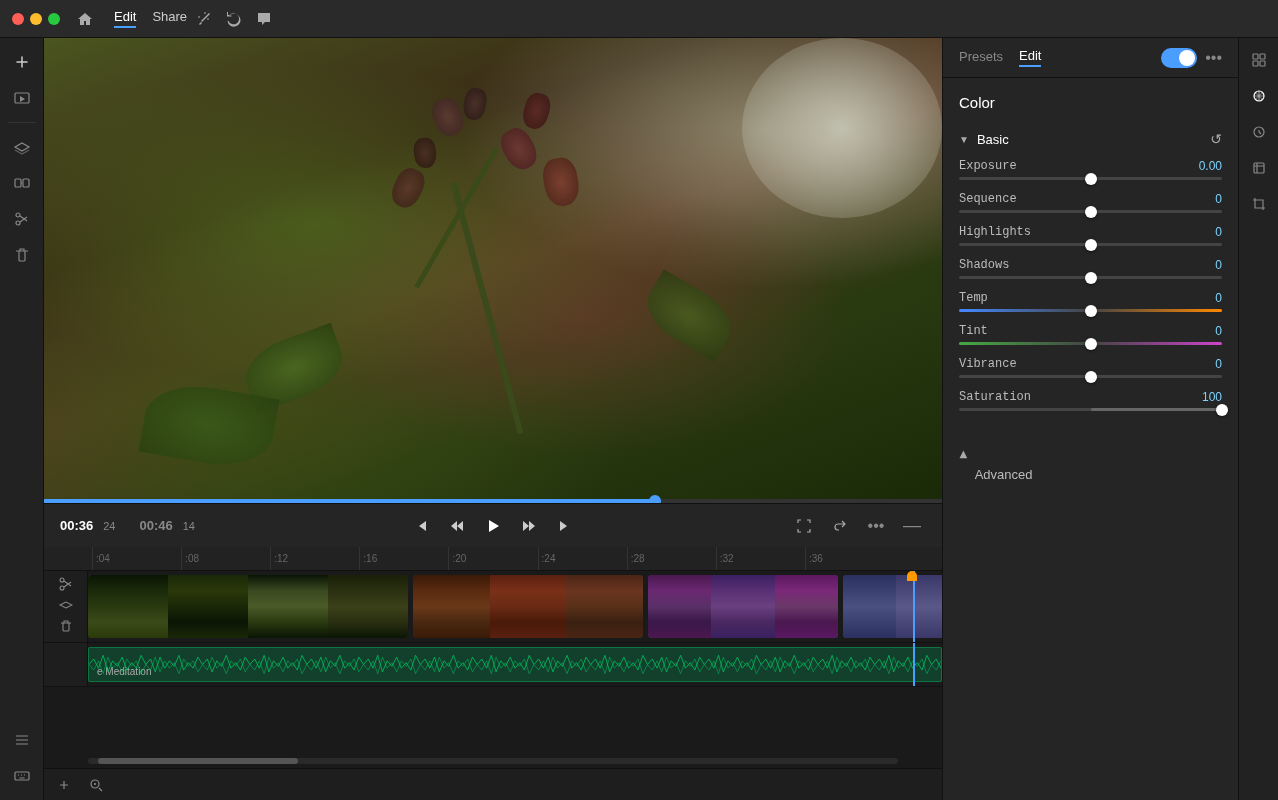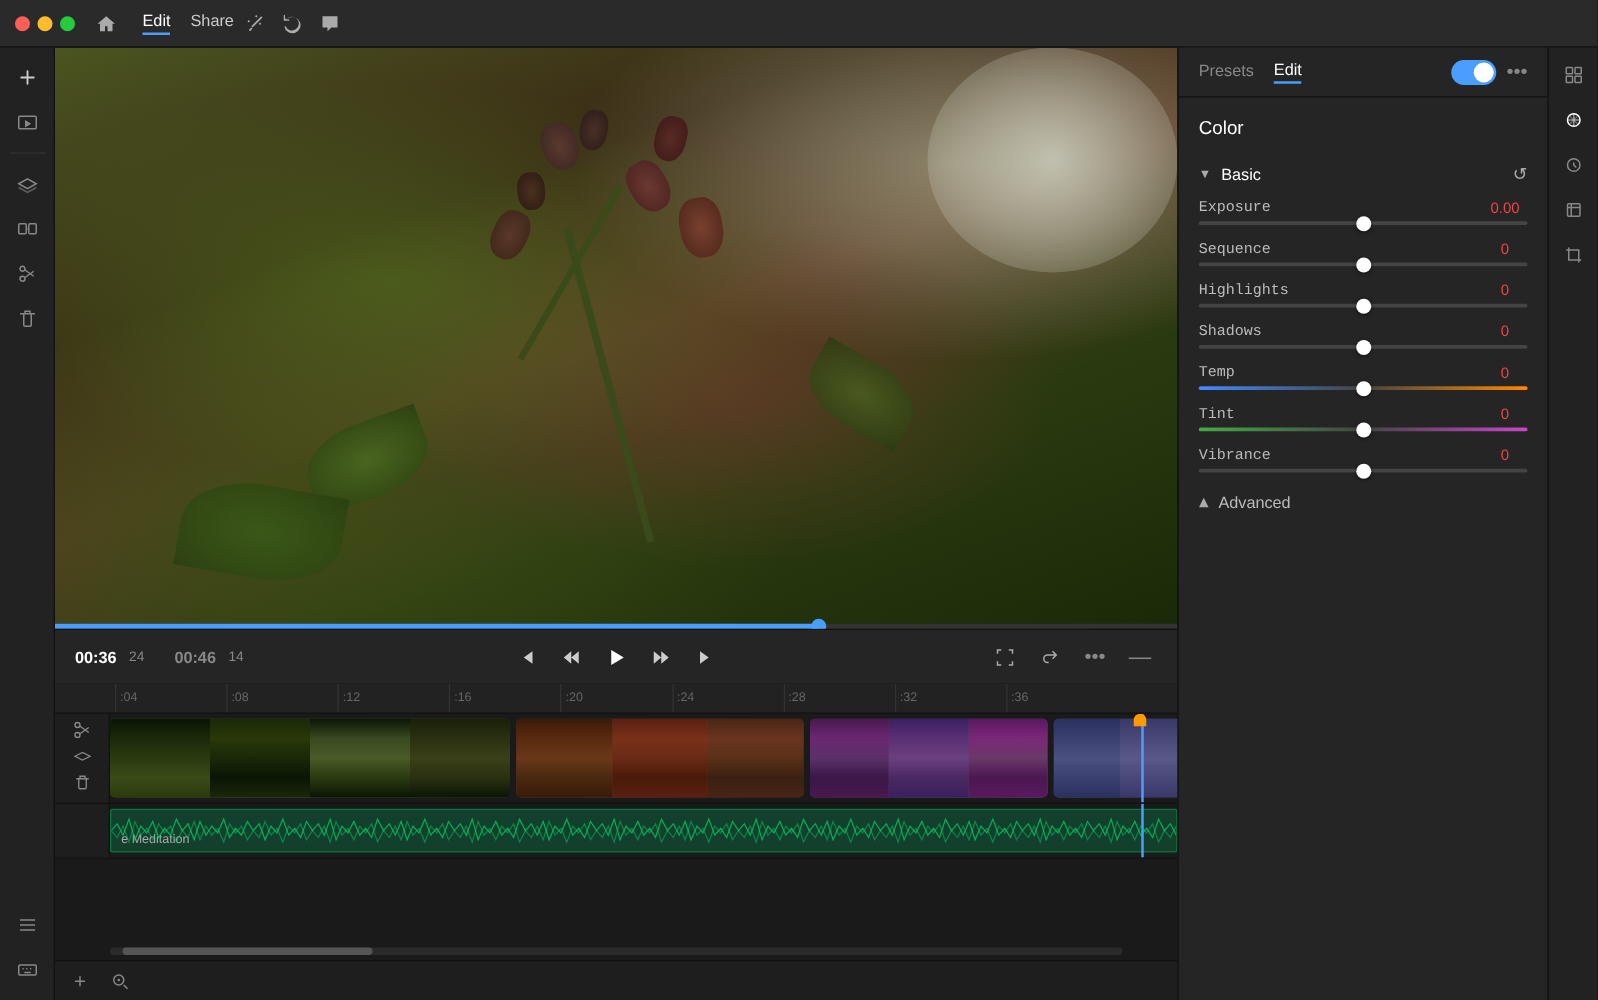--- a/index.html
+++ b/index.html
@@ -536,23 +536,23 @@
       align-items: center;
       margin-bottom: 4px;
     }
     .slider-label {
       font-size: 12px;
       color: #bbb;
       font-family: Liberation Mono, monospace;
     }
     .slider-value {
       font-size: 12px;
-      color: #ef4444;
+      color: #7dd3fc;
       min-width: 36px;
-      text-align: center;
+      text-align: right;
     }
     .slider-track {
       height: 3px;
       background: #444;
       border-radius: 2px;
       position: relative;
     }
     .slider-fill {
       position: absolute;
       top: 0;
@@ -591,20 +591,21 @@
     }
     .advanced-chevron {
       color: #aaa;
       font-size: 10px;
       margin-right: 8px;
       transform: rotate(-90deg);
     }
     .advanced-title {
       font-size: 13px;
       color: #bbb;
+      margin-top: 40px;
     }
 
     
     .right-icon-col {
       width: 40px;
       background: #222;
       display: flex;
       flex-direction: column;
       align-items: center;
       padding: 8px 0;
@@ -1007,20 +1008,30 @@
       <div class="slider-row">
         <div class="slider-label-row">
           <span class="slider-label">Vibrance</span>
           <span class="slider-value">0</span>
         </div>
         <div class="slider-track">
           <div class="slider-thumb" style="left:50%;"></div>
         </div>
       </div>
 
+      <div class="slider-row">
+        <div class="slider-label-row">
+          <span class="slider-label">Saturation</span>
+          <span class="slider-value">100</span>
+        </div>
+        <div class="slider-track">
+          <div class="slider-fill slider-fill-right" style="width:50%;"></div>
+          <div class="slider-thumb" style="left:100%;"></div>
+        </div>
+      </div>
 
       <div class="advanced-header">
         <span class="advanced-chevron">▶</span>
         <span class="advanced-title">Advanced</span>
       </div>
 
     </div>
   </div>
 
   <div class="right-icon-col">

